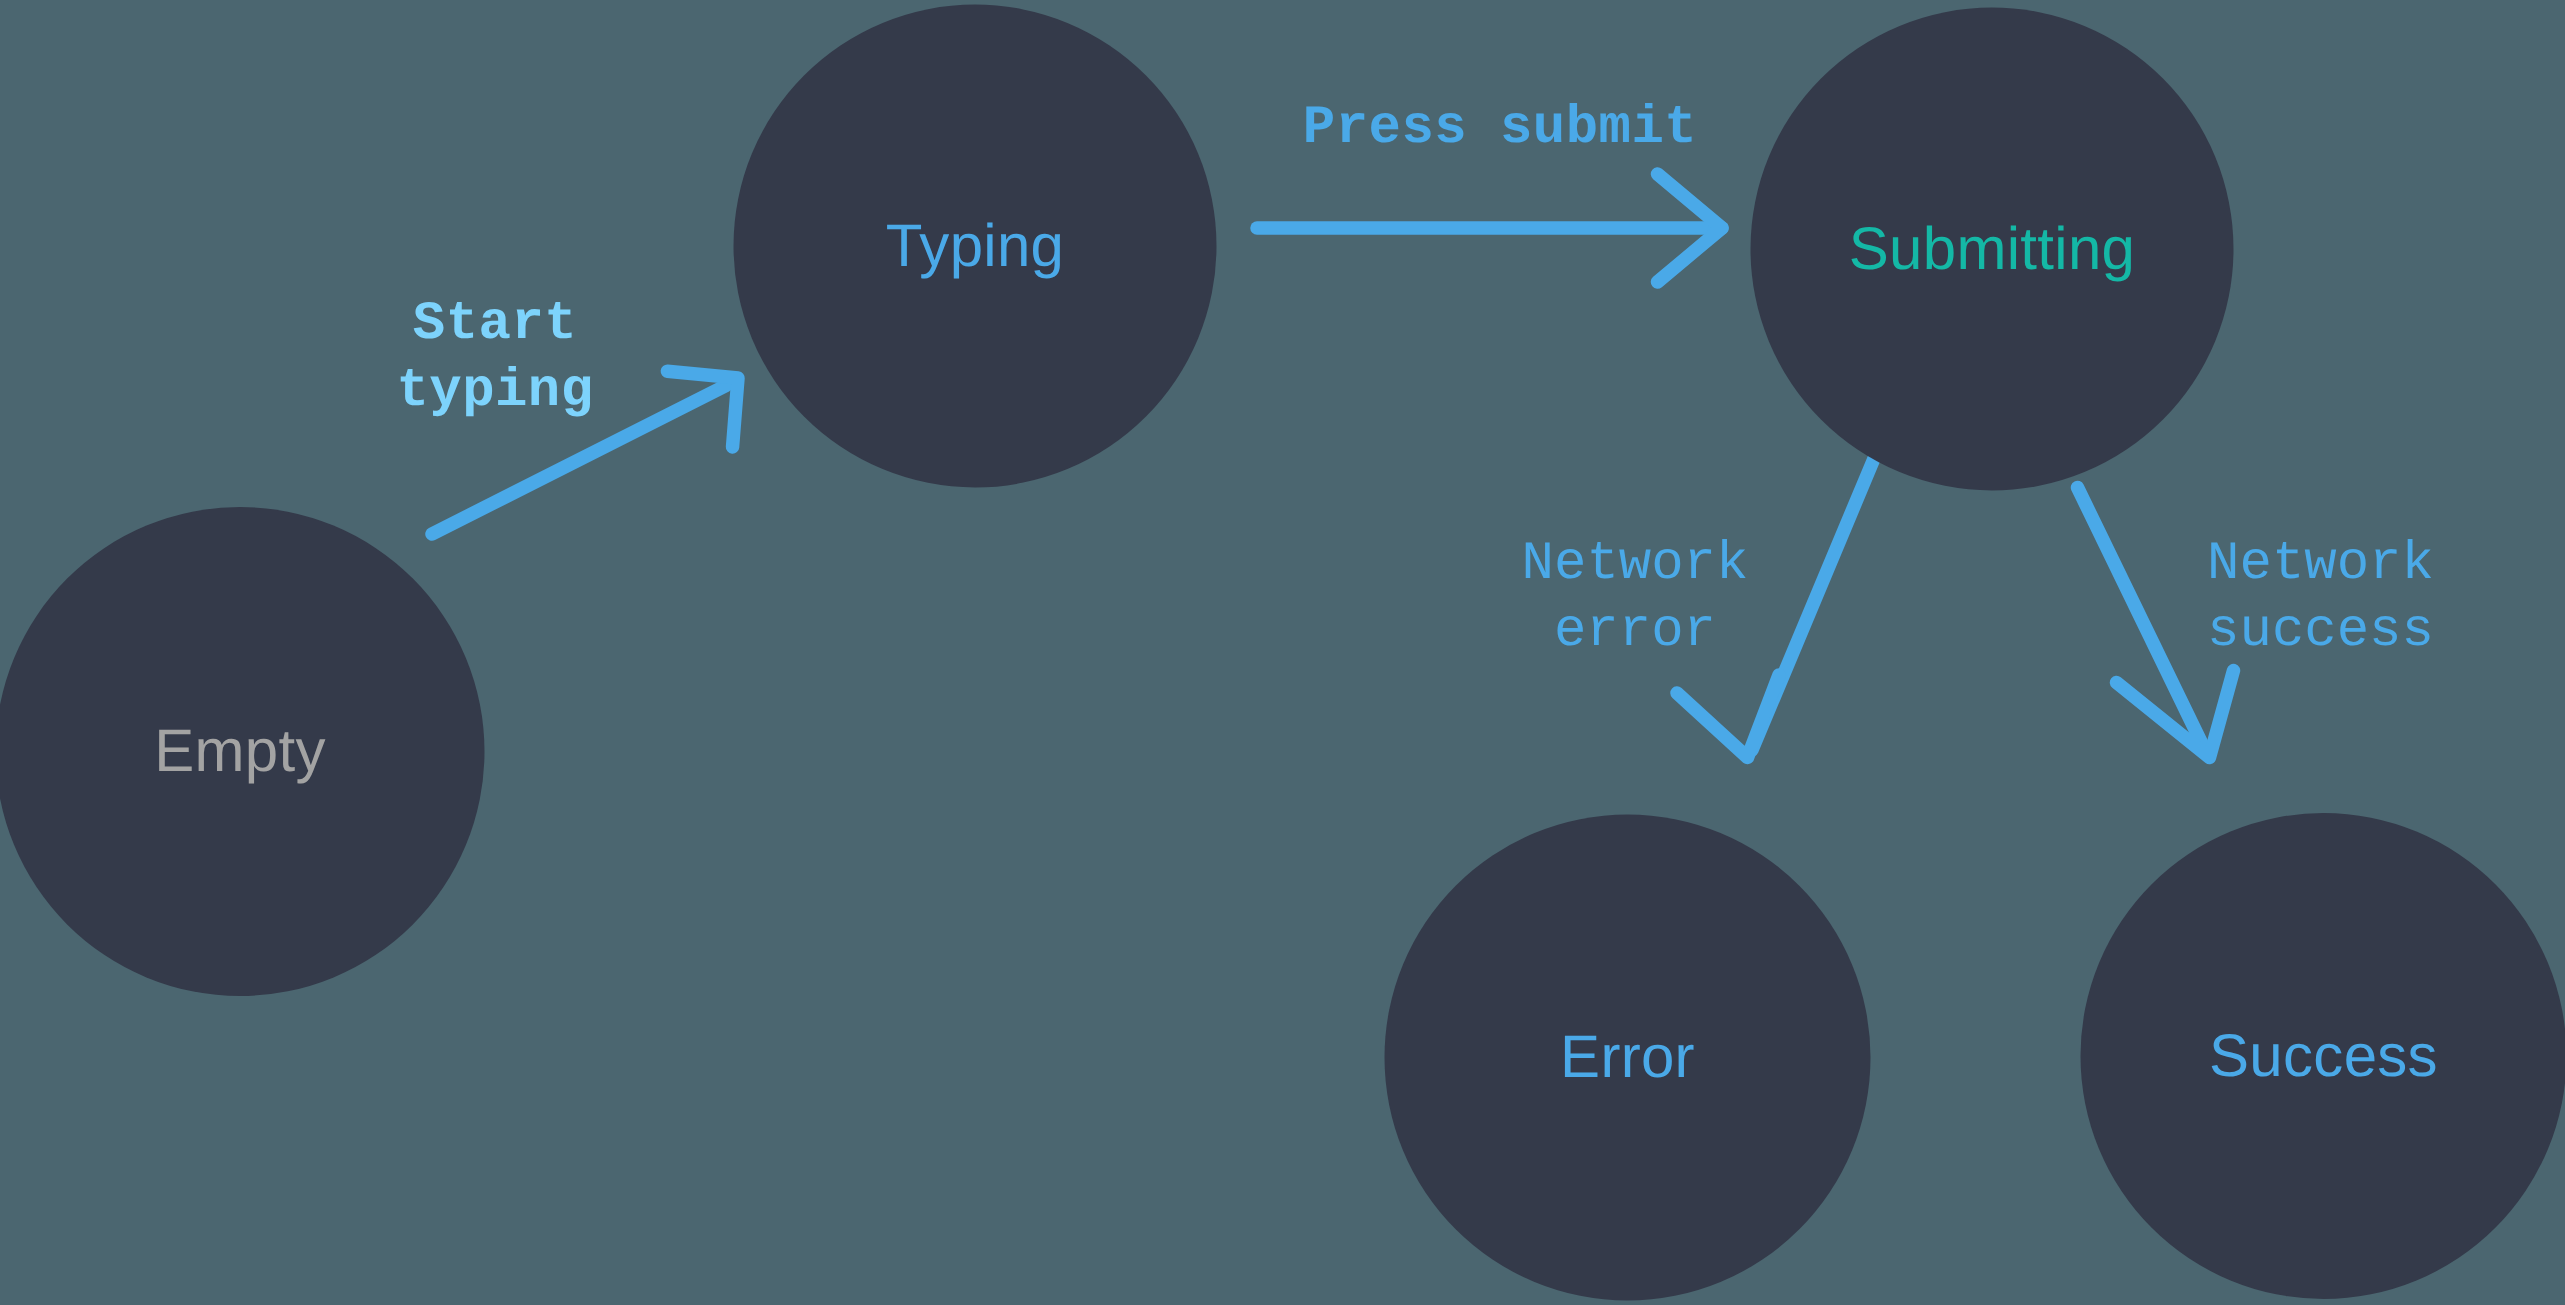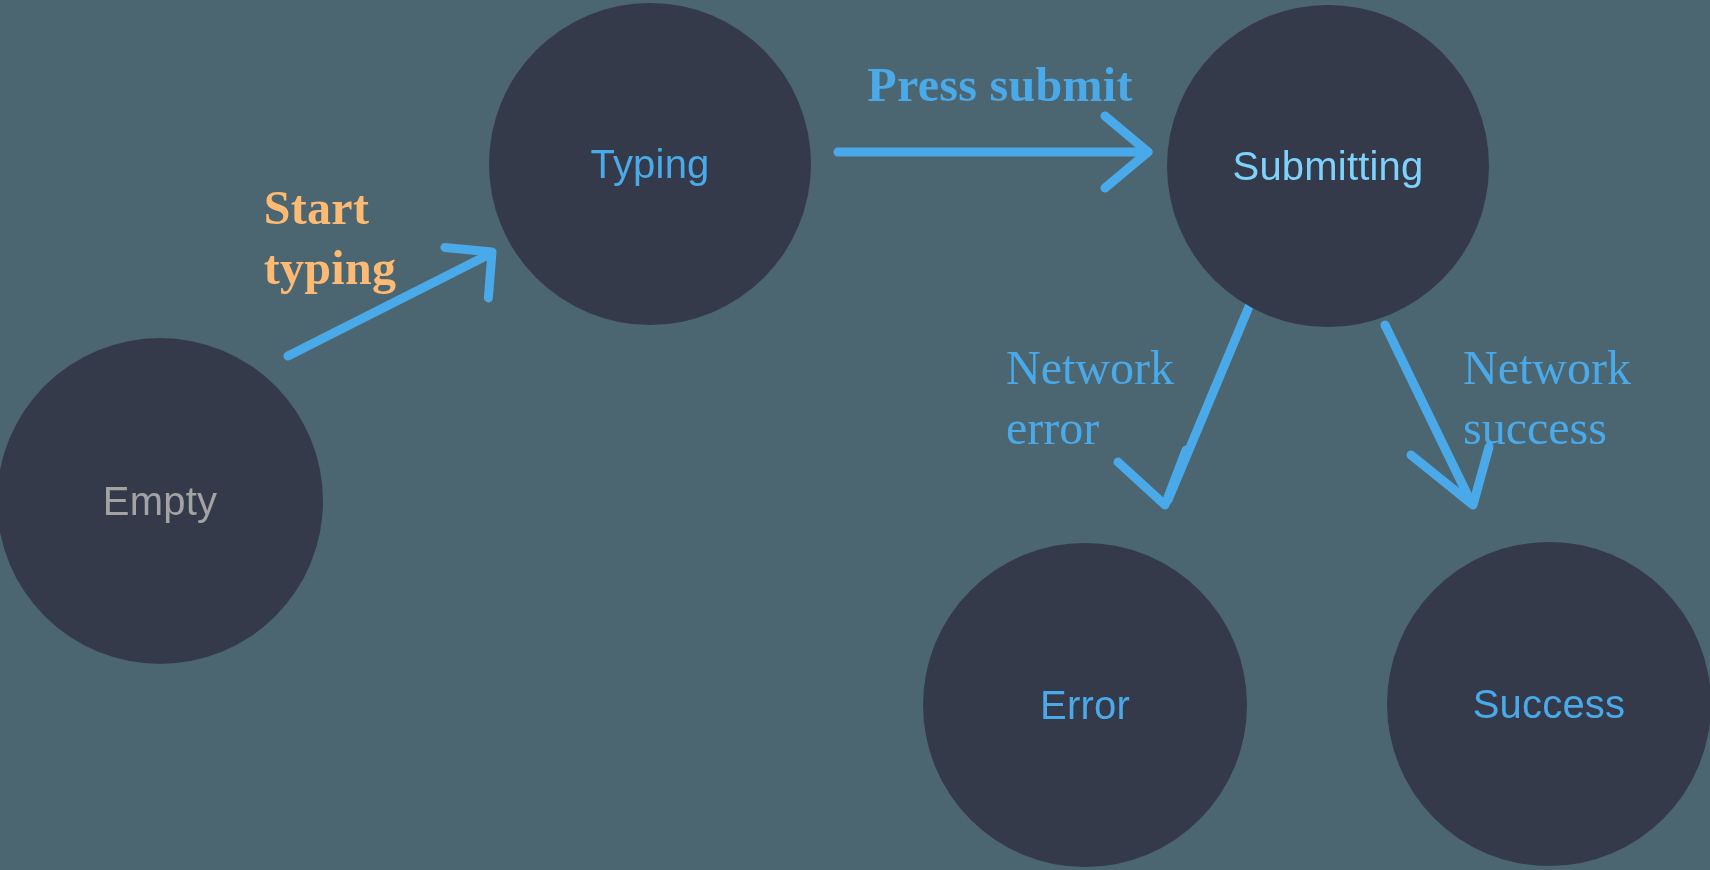--- a/index.html
+++ b/index.html
@@ -36,24 +36,25 @@
     font-size: 40px;
     font-weight: 400;
     letter-spacing: 0.2px;
     line-height: 1;
     white-space: nowrap;
     text-align: center;
   }
   .edge-label {
     position: absolute;
     color: #4aa9e8;
-    font-family: Liberation Serif, serif;
-    font-size: 48px;
+    font-family: Liberation Mono, monospace;
+    font-size: 36px;
     line-height: 1.25;
     white-space: pre-line;
+    text-align: center;
     transform: translate(-50%, -50%);
   }
   .edge-label.bold {
     font-weight: 700;
     letter-spacing: 0.3px;
   }
   .edge-label.regular {
     font-weight: 400;
   }
 </style>
@@ -85,30 +86,30 @@
     </g>
   </svg>
 
   <div class="state-node" id="node-empty" style="left: -3px; top: 338px; width: 326px; height: 326px; background: rgb(52, 58, 74);">
     <span class="state-label" style="color: #a3a3a3;">Empty</span>
   </div>
   <div class="state-node" id="node-typing" style="left: 489px; top: 3px; width: 322px; height: 322px; background: rgb(52, 58, 74);">
     <span class="state-label" style="color: rgb(74, 169, 232);">Typing</span>
   </div>
   <div class="state-node" id="node-submitting" style="left: 1167px; top: 5px; width: 322px; height: 322px; background: rgb(52, 58, 74);">
-    <span class="state-label" style="color: #7dd3fc;">Submitting</span>
+    <span class="state-label" style="color: #14b8a6;">Submitting</span>
   </div>
   <div class="state-node" id="node-error" style="left: 923px; top: 543px; width: 324px; height: 324px; background: rgb(52, 58, 74);">
     <span class="state-label" style="color: rgb(74, 169, 232);">Error</span>
   </div>
   <div class="state-node" id="node-success" style="left: 1387px; top: 542px; width: 324px; height: 324px; background: rgb(52, 58, 74);">
     <span class="state-label" style="color: rgb(74, 169, 232);">Success</span>
   </div>
 
-  <div class="edge-label bold" id="label-start-typing" style="left: 330px; top: 238px; color: #fdba74;">Start
+  <div class="edge-label bold" id="label-start-typing" style="left: 330px; top: 238px; color: #7dd3fc;">Start
 typing</div>
   <div class="edge-label bold" id="label-press-submit" style="left: 1000px; top: 85px; color: rgb(74, 169, 232);">Press submit</div>
   <div class="edge-label regular" id="label-network-error" style="left: 1090px; top: 398px; color: rgb(74, 169, 232);">Network
 error</div>
   <div class="edge-label regular" id="label-network-success" style="left: 1547px; top: 398px; color: rgb(74, 169, 232);">Network
 success</div>
 
 </div>
 
 </body></html>

